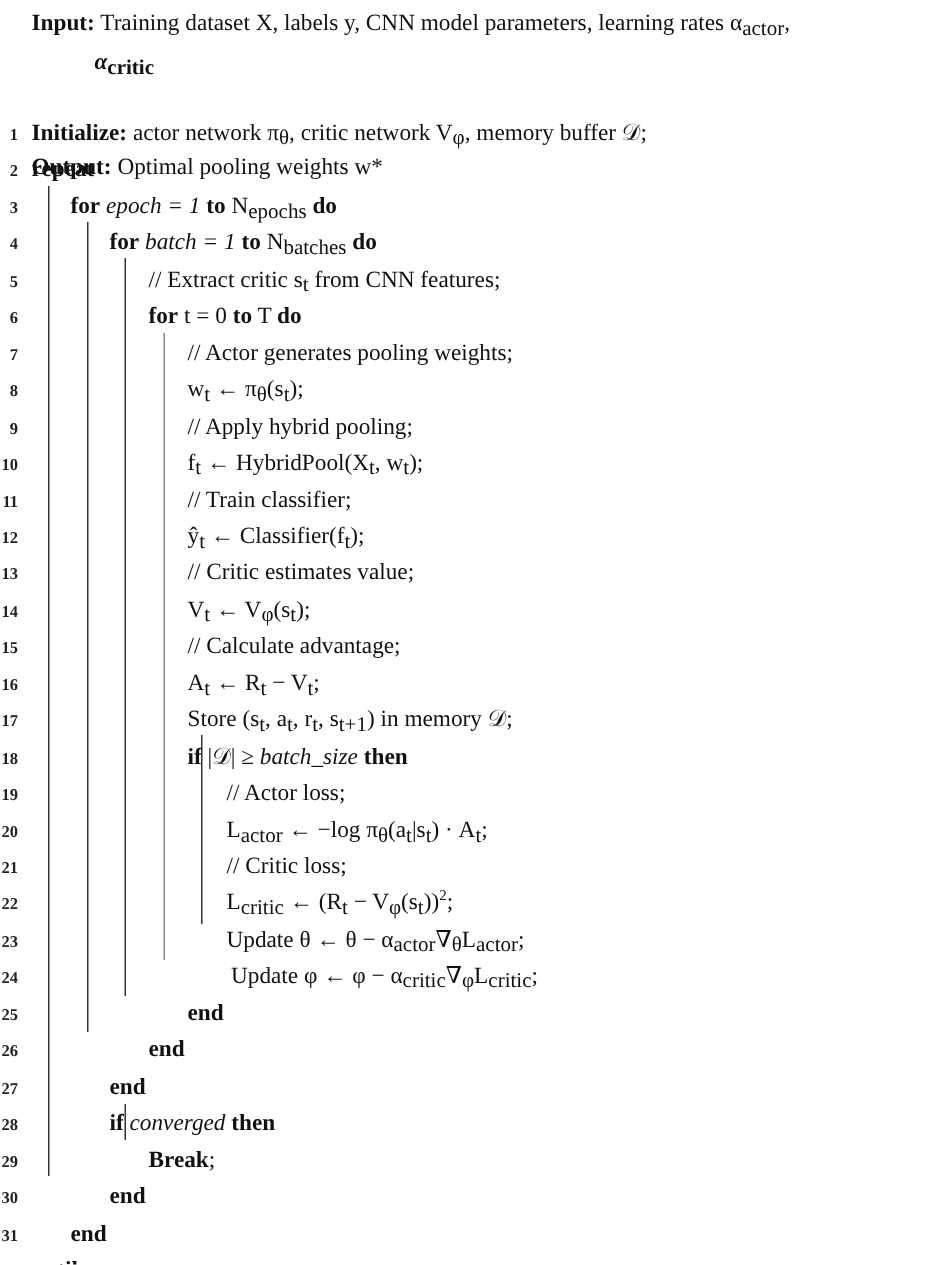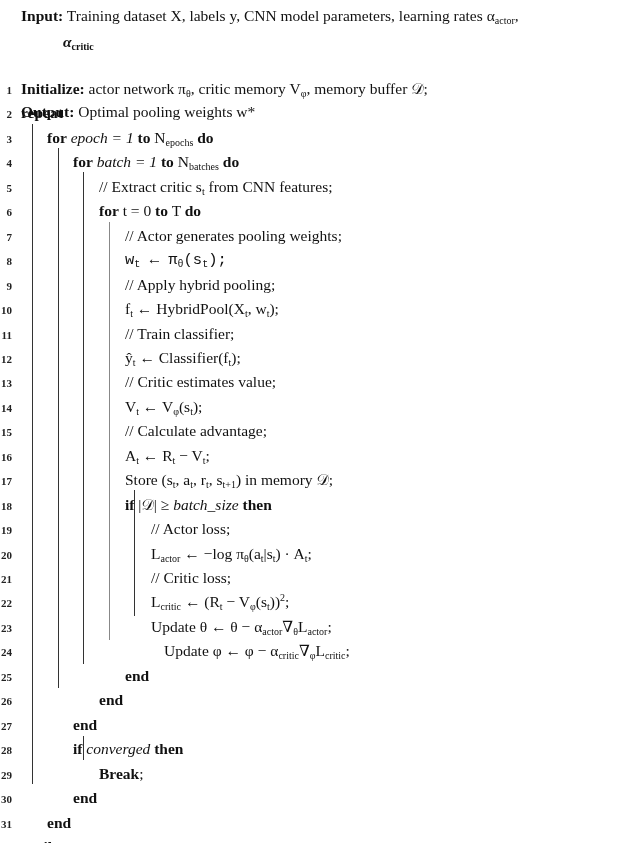--- a/index.html
+++ b/index.html
@@ -6,21 +6,21 @@
   body {
     width: 622px; height: 843px; position: relative; overflow: hidden;
     font-family: "Liberation Serif", "DejaVu Serif", serif;
     color: #111; font-size: 15.5px;
   }
   .line { position: absolute; left: 0; height: 24px; white-space: nowrap; line-height: 24px; }
   .ln { position: absolute; left: 0; width: 12px; text-align: right; font-size: 11px; font-weight: bold; color: #222; top: 1px; }
   .content { position: absolute; white-space: nowrap; }
   .b { font-weight: bold; }
   .i { font-style: italic; }
-  sub { font-size: 10px; vertical-align: -3px; line-height: 0; }
+  sub { font-size: 14px; vertical-align: -3px; line-height: 0; }
   sup { font-size: 10px; vertical-align: 6px; line-height: 0; }
   .vbar { position: absolute; width: 1px; background: #333; }
   .vbar.gray { background: #888; }
 </style>
 </head>
 <body>
 
 <div class="line" style="top:4px;">
   <span class="content" style="left:21px;">
     <span class="b">Input:</span>
@@ -40,21 +40,21 @@
 <div class="vbar" style="left:32px; top:124px; height:660px;"></div>
 <div class="vbar" style="left:58px; top:148px; height:540px;"></div>
 <div class="vbar" style="left:83px; top:172px; height:492px;"></div>
 <div class="vbar gray" style="left:109px; top:222px; height:418px;"></div>
 <div class="vbar" style="left:134px; top:490px; height:126px;"></div>
 <div class="vbar" style="left:83px; top:736px; height:24px;"></div>
 
 <div id="lines">
     <div class="line" style="top: 77px;">
       <span class="ln">1</span>
-      <span class="content" style="left: 21px;"><span class="b">Initialize:</span><span> actor network π</span><sub>θ</sub><span>, critic memory V</span><sub>φ</sub><span>, memory buffer 𝒟;</span></span>
+      <span class="content" style="left: 21px;"><span class="b">Initialize:</span><span> actor network π</span><sub>θ</sub><span>, critic network V</span><sub>φ</sub><span>, memory buffer 𝒟;</span></span>
     </div>
     <div class="line" style="top: 101.45px;">
       <span class="ln">2</span>
       <span class="content" style="left: 21px;"><span class="b">repeat</span></span>
     </div>
     <div class="line" style="top: 125.9px;">
       <span class="ln">3</span>
       <span class="content" style="left: 47px;"><span class="b">for</span><span class="i"> epoch = 1 </span><span class="b">to</span><span> N</span><sub>epochs</sub><span class="b"> do</span></span>
     </div>
     <div class="line" style="top: 150.35px;">
@@ -68,21 +68,21 @@
     <div class="line" style="top: 199.25px;">
       <span class="ln">6</span>
       <span class="content" style="left: 99px;"><span class="b">for</span><span> t = 0 </span><span class="b">to</span><span> T </span><span class="b">do</span></span>
     </div>
     <div class="line" style="top: 223.7px;">
       <span class="ln">7</span>
       <span class="content" style="left: 125px;"><span>// Actor generates pooling weights;</span></span>
     </div>
     <div class="line" style="top: 248.15px;">
       <span class="ln">8</span>
-      <span class="content" style="left: 125px; font-family: Liberation Mono, monospace;"><span>w</span><sub>t</sub><span> ← π</span><sub>θ</sub><span>(s</span><sub>t</sub><span>);</span></span>
+      <span class="content" style="left: 125px;"><span>w</span><sub>t</sub><span> ← π</span><sub>θ</sub><span>(s</span><sub>t</sub><span>);</span></span>
     </div>
     <div class="line" style="top: 272.6px;">
       <span class="ln">9</span>
       <span class="content" style="left: 125px;"><span>// Apply hybrid pooling;</span></span>
     </div>
     <div class="line" style="top: 297.05px;">
       <span class="ln">10</span>
       <span class="content" style="left: 125px;"><span>f</span><sub>t</sub><span> ← HybridPool(X</span><sub>t</sub><span>, w</span><sub>t</sub><span>);</span></span>
     </div>
     <div class="line" style="top: 321.5px;">
@@ -132,21 +132,21 @@
     <div class="line" style="top: 590.45px;">
       <span class="ln">22</span>
       <span class="content" style="left: 151px;"><span>L</span><sub>critic</sub><span> ← (R</span><sub>t</sub><span> − V</span><sub>φ</sub><span>(s</span><sub>t</sub><span>))</span><sup>2</sup><span>;</span></span>
     </div>
     <div class="line" style="top: 614.9px;">
       <span class="ln">23</span>
       <span class="content" style="left: 151px;"><span>Update θ ← θ − α</span><sub>actor</sub><span>∇</span><sub>θ</sub><span>L</span><sub>actor</sub><span>;</span></span>
     </div>
     <div class="line" style="top: 639.35px;">
       <span class="ln">24</span>
-      <span class="content" style="left: 164px;"><span>Update φ ← φ − α</span><sub>critic</sub><span>∇</span><sub>φ</sub><span>L</span><sub>critic</sub><span>;</span></span>
+      <span class="content" style="left: 154px;"><span>Update φ ← φ − α</span><sub>critic</sub><span>∇</span><sub>φ</sub><span>L</span><sub>critic</sub><span>;</span></span>
     </div>
     <div class="line" style="top: 663.8px;">
       <span class="ln">25</span>
       <span class="content" style="left: 125px;"><span class="b">end</span></span>
     </div>
     <div class="line" style="top: 688.25px;">
       <span class="ln">26</span>
       <span class="content" style="left: 99px;"><span class="b">end</span></span>
     </div>
     <div class="line" style="top: 712.7px;">

